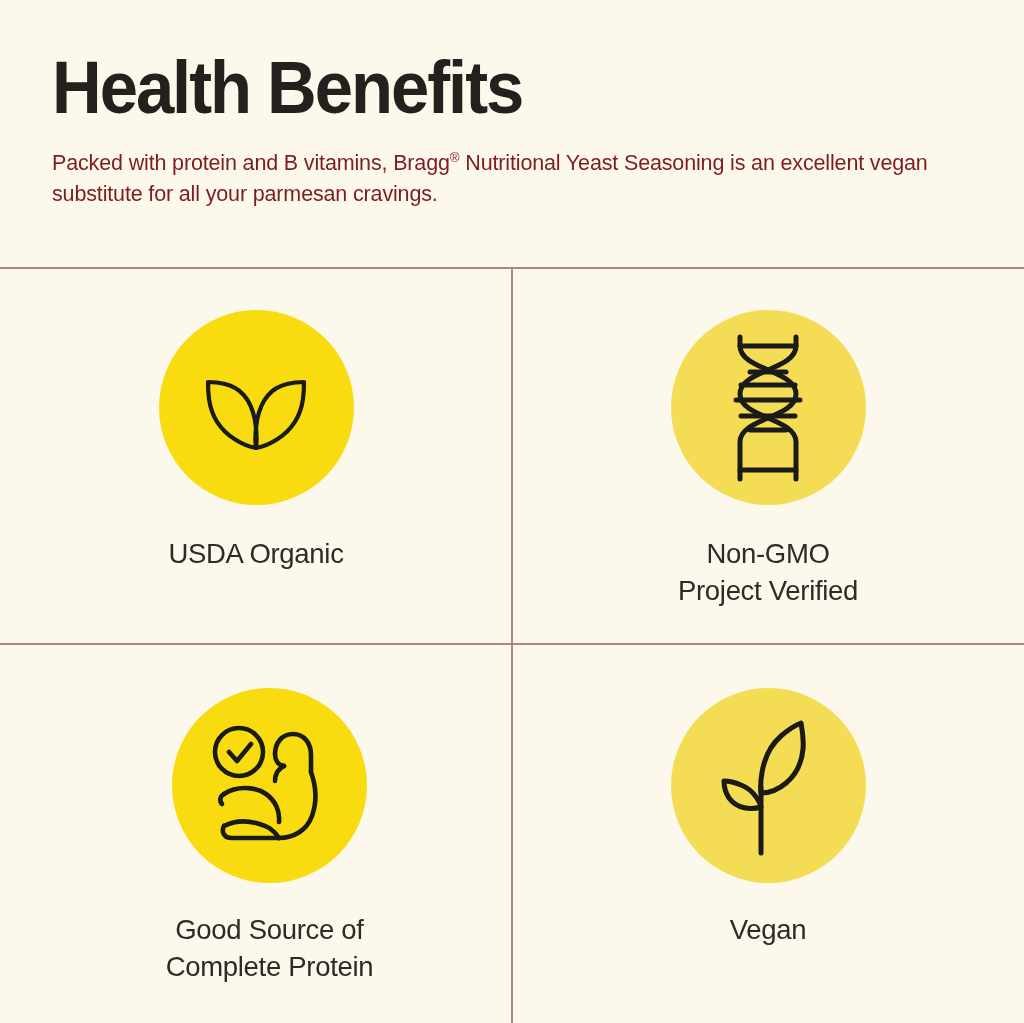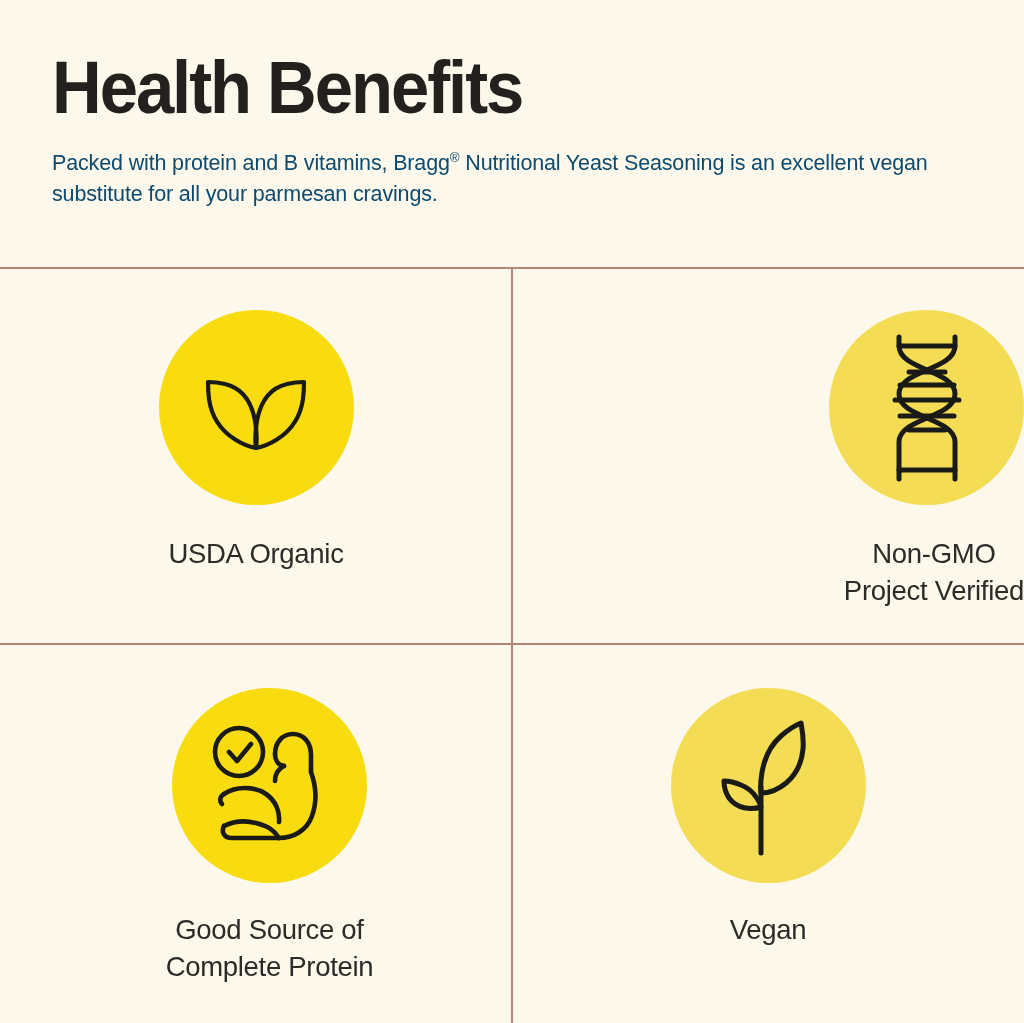--- a/index.html
+++ b/index.html
@@ -46,21 +46,21 @@
     transform: scaleX(0.93);
     transform-origin: left center;
     white-space: nowrap;
   }
 
   .page-subtitle {
     margin: 26px 0 0 0;
     font-size: 21.5px;
     line-height: 1.42;
     font-weight: 400;
-    color: #0c4a6e;
+    color: #7f1d1d;
     max-width: 930px;
     letter-spacing: -0.15px;
   }
   .page-subtitle .reg {
     font-size: 0.62em;
     vertical-align: super;
     line-height: 0;
   }
 
   
@@ -95,21 +95,21 @@
   }
 
   .cell {
     position: relative;
     display: flex;
     flex-direction: column;
     align-items: center;
     box-sizing: border-box;
   }
   .cell-r0c0 { padding-top: 42px; border-radius: 11px; }
-  .cell-r0c1 { padding-top: 42px; align-items: flex-end; }
+  .cell-r0c1 { padding-top: 42px; }
   .cell-r1c0 { padding-top: 44px; padding-left: 27px; }
   .cell-r1c1 { padding-top: 44px; }
 
   .badge {
     width: 195px;
     height: 195px;
     border-radius: 50%;
     display: flex;
     align-items: center;
     justify-content: center;

